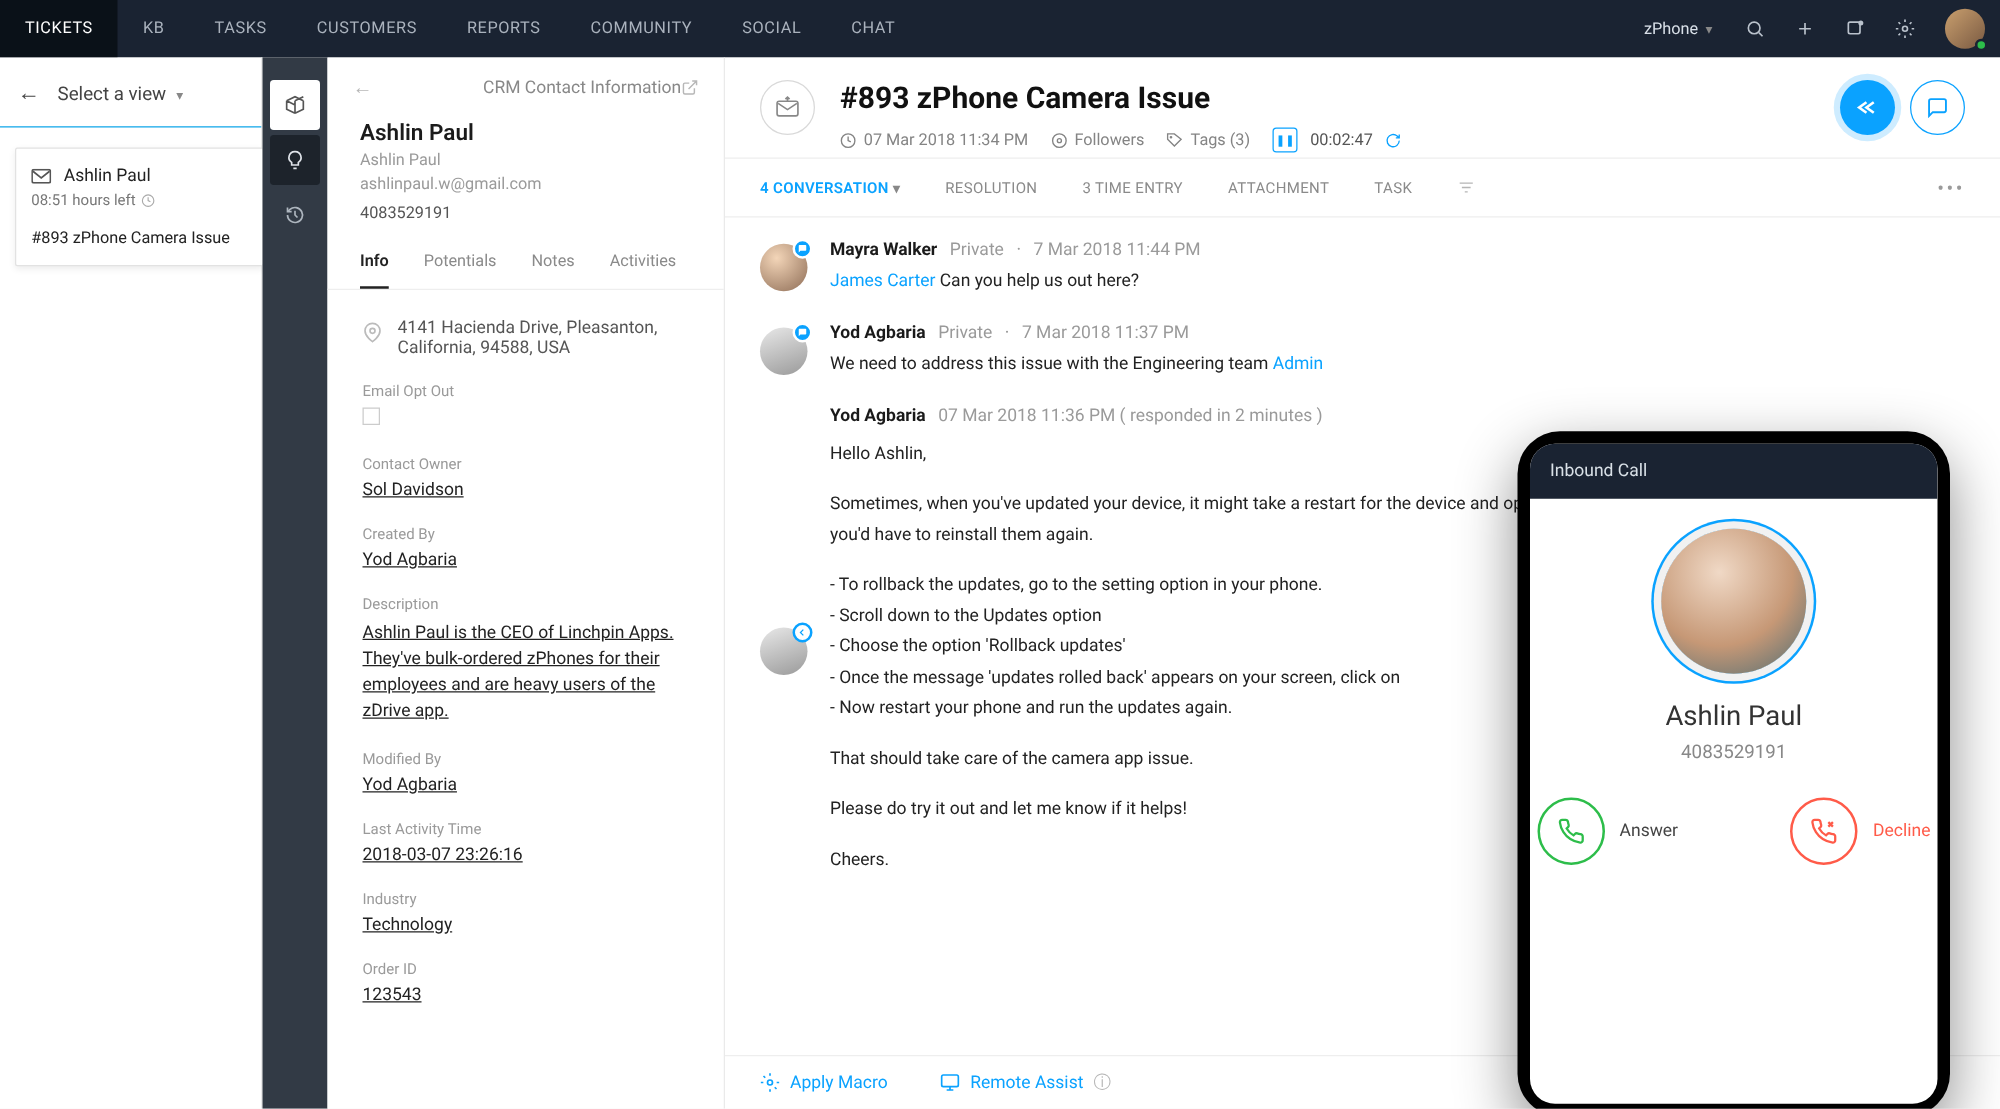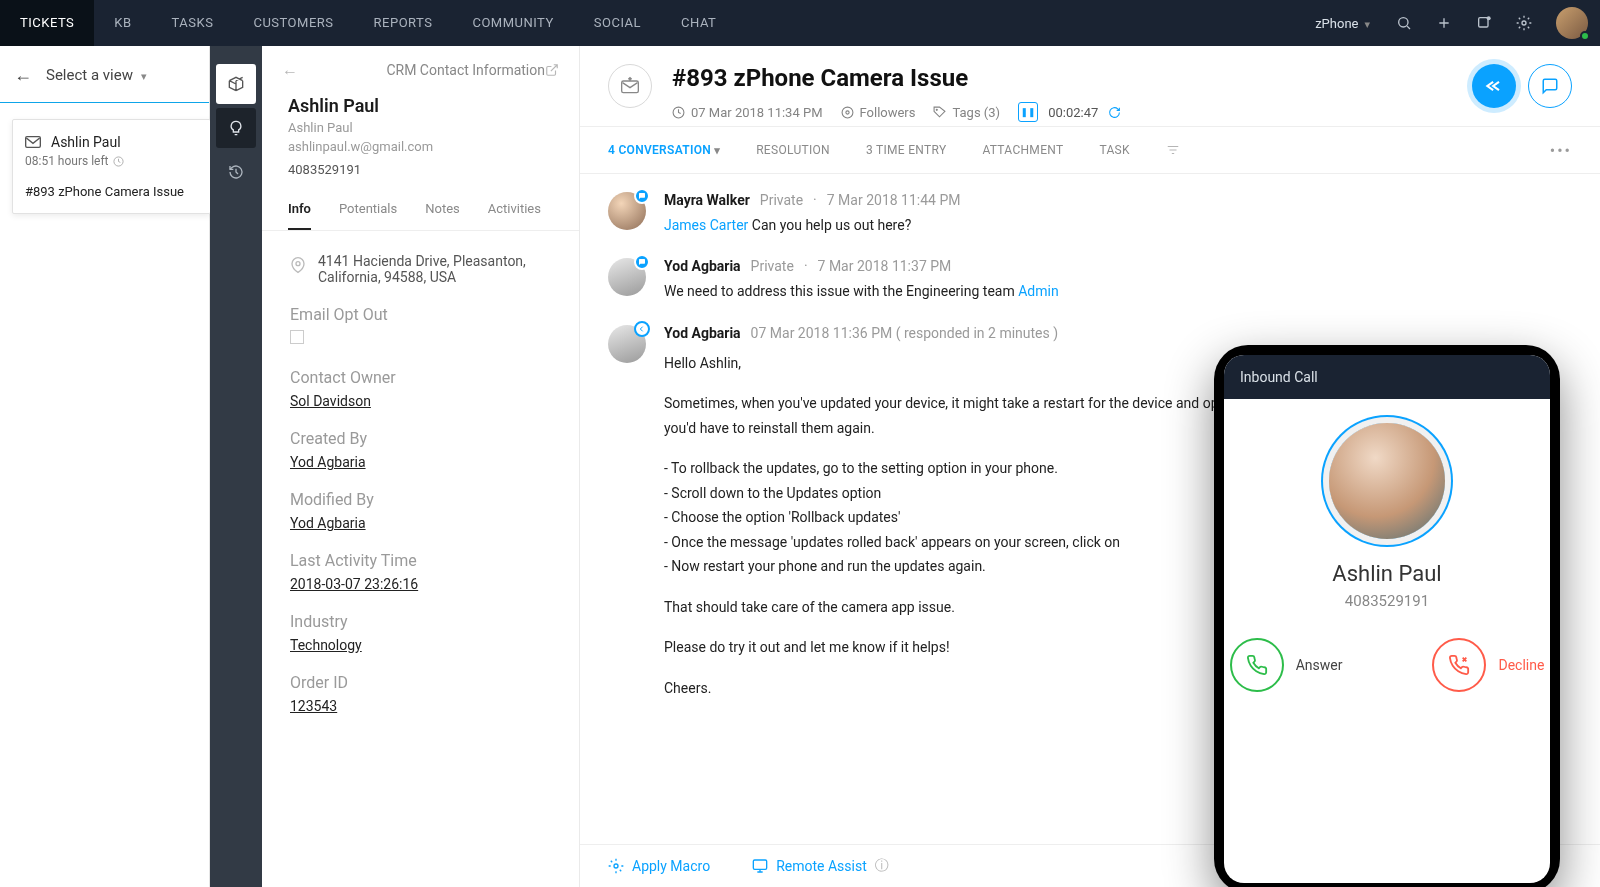--- a/index.html
+++ b/index.html
@@ -44,21 +44,21 @@
 .crm-ident .name { font-size: 18px; font-weight: 600; color: #1b1b1b; }
 .crm-ident .sub { font-size: 13px; color: #9a9a9a; margin-top: 4px; }
 .crm-tabs { display: flex; gap: 28px; padding: 0 26px; border-bottom: 1px solid #eee; }
 .crm-tabs .tab { font-size: 13px; color: #8a8a8a; padding: 10px 0 12px; cursor: pointer; }
 .crm-tabs .tab.active { color: #222; font-weight: 600; border-bottom: 2px solid #222; }
 .crm-body { padding: 22px 28px 28px; overflow: auto; }
 .crm-addr { display: flex; gap: 12px; margin-bottom: 20px; }
 .crm-addr .pin { color: #bbb; margin-top: 2px; }
 .crm-addr .text { font-size: 14px; color: #555; }
 .crm-field { margin-top: 20px; }
-.crm-field .lbl { font-size: 16px; color: #9a9a9a; }
+.crm-field .lbl { font-size: 12px; color: #9a9a9a; }
 .crm-field .val { font-size: 14px; color: #222; margin-top: 6px; text-decoration: underline; }
 .checkbox { width: 14px; height: 14px; border: 1px solid #ccc; display: inline-block; margin-top: 6px; }
 
 
 .tkt-header { padding: 18px 28px 4px; display: flex; gap: 20px; align-items: flex-start; border-bottom: 1px solid #eee; }
 .tkt-icon { width: 44px; height: 44px; border-radius: 50%; border: 1px solid #d9d9d9; display: flex; align-items: center; justify-content: center; color: #888; }
 .tkt-titlewrap { flex: 1; }
 .tkt-title { font-size: 24px; font-weight: 700; color: #111; }
 .tkt-meta { display: flex; align-items: center; gap: 18px; margin-top: 10px; font-size: 13px; color: #848484; }
 .tkt-meta .m { display: flex; align-items: center; gap: 6px; }
@@ -74,21 +74,21 @@
 
 .subtabs { display: flex; align-items: center; padding: 0 28px; border-bottom: 1px solid #eee; }
 .subtabs .stab { font-size: 12px; color: #8a8a8a; padding: 16px 0; margin-right: 36px; letter-spacing: 0.3px; cursor: pointer; }
 .subtabs .stab.active { color: #0aa2ff; font-weight: 600; }
 .subtabs .filter { color: #b5b5b5; }
 .subtabs .spacer { flex: 1; }
 .subtabs .more { color: #9a9a9a; letter-spacing: 2px; }
 
 
 .conv { flex: 1; overflow: auto; padding: 18px 28px 0; }
-.msg { display: flex; gap: 18px; margin-bottom: 22px; }
+.msg { display: flex; gap: 18px; margin-bottom: 22px; align-items: center; }
 .msg .avatar { width: 38px; height: 38px; border-radius: 50%; position: relative; flex-shrink: 0; }
 .msg .avatar .badge { position: absolute; top: -4px; right: -4px; width: 16px; height: 16px; border-radius: 50%; background: #0aa2ff; border: 2px solid #fff; display:flex; align-items:center; justify-content:center; }
 .msg .avatar .badge.t { background: #fff; border: 2px solid #0aa2ff; }
 .av-a { background: radial-gradient(circle at 35% 30%, #f3d5b8, #8e6d56); }
 .av-b { background: linear-gradient(160deg,#e8e8e8,#9a9a9a); }
 .msg .body { flex: 1; }
 .msg .hdr { font-size: 14px; color: #9a9a9a; display: flex; gap: 10px; align-items: baseline; }
 .msg .hdr .name { font-weight: 700; color: #1a1a1a; }
 .msg .hdr .priv { color: #9a9a9a; }
 .msg .hdr .date { color: #9a9a9a; }
@@ -253,20 +253,24 @@
       </div>
       <div class="crm-field">
           <div class="lbl">Contact Owner</div>
           <div class="val">Sol Davidson</div>
         </div>
       <div class="crm-field">
           <div class="lbl">Created By</div>
           <div class="val">Yod Agbaria</div>
         </div>
       <div class="crm-field">
+          <div class="lbl">Description</div>
+          <div class="val" style="line-height:1.5">Ashlin Paul is the CEO of Linchpin Apps. They've bulk-ordered zPhones for their employees and are heavy users of the zDrive app.</div>
+        </div>
+      <div class="crm-field">
           <div class="lbl">Modified By</div>
           <div class="val">Yod Agbaria</div>
         </div>
       <div class="crm-field">
           <div class="lbl">Last Activity Time</div>
           <div class="val">2018-03-07 23:26:16</div>
         </div>
       <div class="crm-field">
           <div class="lbl">Industry</div>
           <div class="val">Technology</div>

